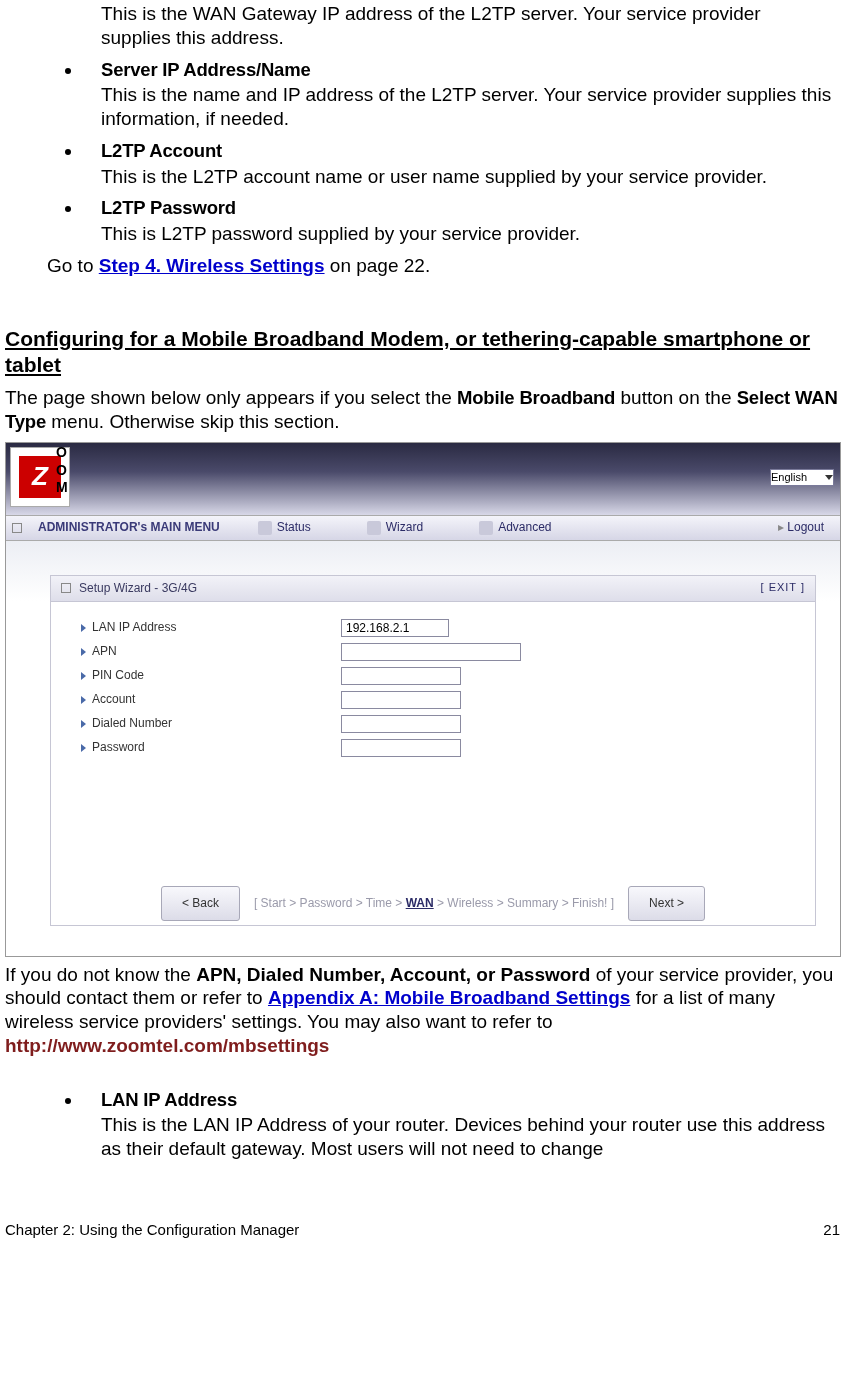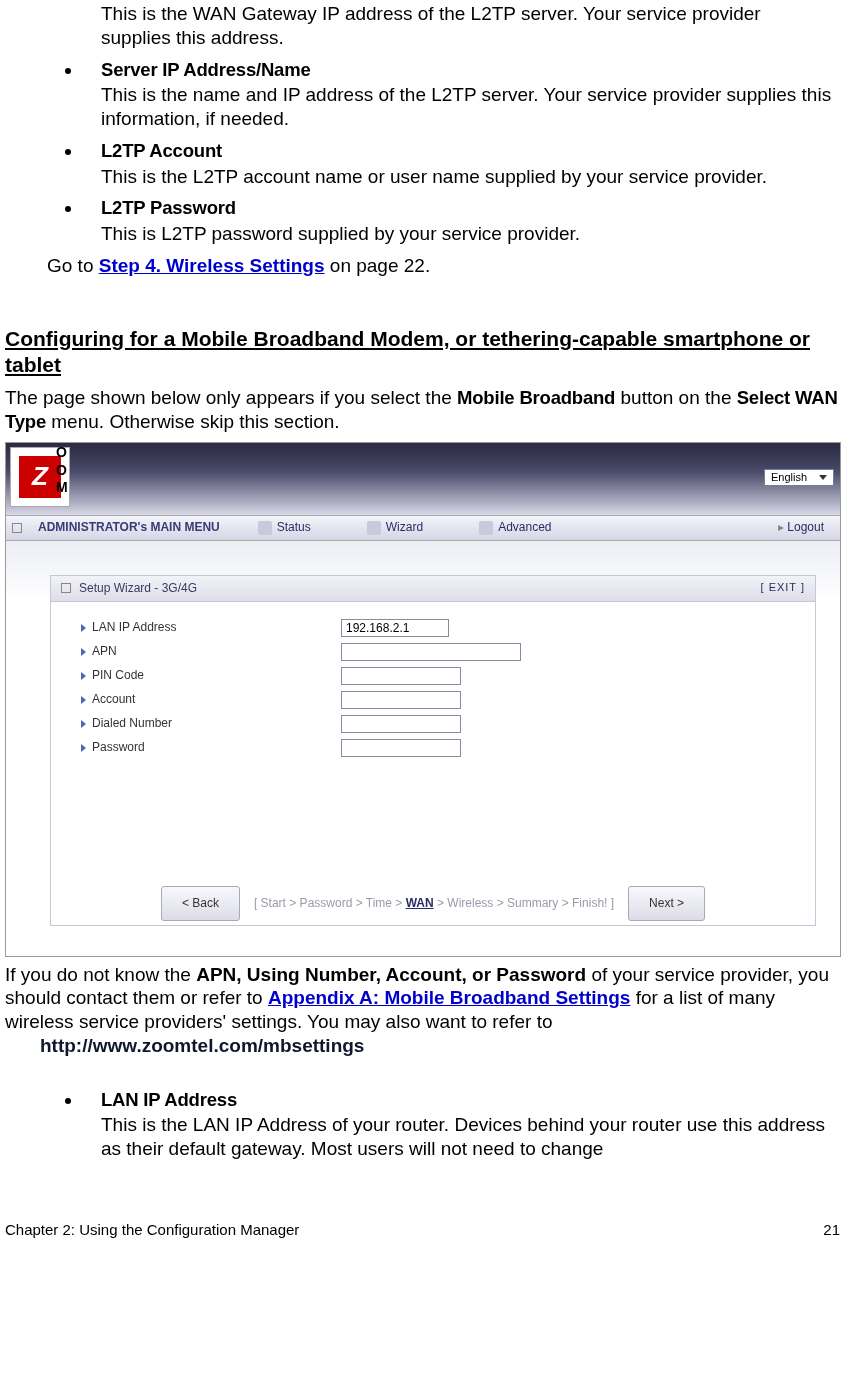--- a/index.html
+++ b/index.html
@@ -21,42 +21,42 @@
   .goto { margin: 6px 0 0 42px; }
   .link { color: #0000cc; text-decoration: underline; font-weight: bold; text-align: right; }
   .section-title { font-weight: bold; text-decoration: underline; font-size: 21px; margin: 48px 0 8px 0; }
   .para { margin: 6px 0; }
   .emph { font-family: Arial, Helvetica, sans-serif; font-weight: bold; font-size: 18.5px; font-stretch: condensed; letter-spacing: -0.2px; }
   .screenshot-wrap { margin: 8px 0 4px 0; border: 1px solid #999; width: 836px; height: 515px; background: #fff; position: relative; overflow: hidden; }
   .ss-top { height: 72px; background: linear-gradient(#2a2a42 0%, #4a4a6a 40%, #d8d8e8 100%); position: relative; }
   .ss-logo { position: absolute; left:4px; top:4px; width:60px; height:60px; background:#fff; border:1px solid #aaa; display:flex; align-items:center; justify-content:center; }
   .ss-logo-inner { width:42px; height:42px; background:#cc0000; display:flex; align-items:center; justify-content:center; color:#fff; font-weight:bold; font-size:26px; font-style:italic; }
   .ss-logo-text { position:absolute; left:8px; bottom:9px; font-size:14px; letter-spacing:2px; color:#000; font-weight:bold;margin-left:37px; }
-  .ss-lang { position:absolute; right:6px; top:26px; background:#fff; border:1px solid #7a7a9a; font-size:11px; padding:1px 6px; display:flex; align-items:center; gap:12px; }
+  .ss-lang { position:absolute; right:6px; top:26px; background:#fff; border:1px solid #7a7a9a; font-size:11px; padding:1px 0; display:flex; align-items:center; gap:18px; }
   .ss-lang .tri { width:0; height:0; border-left:4px solid transparent; border-right:4px solid transparent; border-top:5px solid #333; }
   .ss-menu { height:26px; background: linear-gradient(#f4f4fa,#d6d6e6); border-top:1px solid #aaa; border-bottom:1px solid #aaa; display:flex; align-items:center; font-size:12px; color:#2b2b66; }
   .ss-menu .m-title { font-weight:bold; padding:0 10px; color:#3a3a78; }
   .ss-menu .m-item { padding:0 28px; display:flex; align-items:center; gap:5px; }
   .ss-menu .m-logout { margin-left:auto; padding:0 16px; }
   .ss-menu .mic { width:14px; height:14px; background:#c9c9da; border-radius:2px; display:inline-block; }
   .ss-menu .arrow { color:#888; }
   .ss-body { background: linear-gradient(#eceef4,#fff 60px); position:absolute; top:98px; left:0; right:0; bottom:0; }
   .ss-panel { position:absolute; left:44px; right:24px; top:34px; bottom:30px; border:1px solid #c6c6d4; background:#fff; }
   .ss-panel-head { height:26px; background:linear-gradient(#f2f2f8,#dedeea); border-bottom:1px solid #c6c6d4; display:flex; align-items:center; font-size:12px; color:#3a3a60; padding:0 10px; }
   .ss-panel-head .sq { width:10px; height:10px; border:1px solid #888; margin-right:8px; }
   .ss-panel-head .exit { margin-left:auto; color:#2b2b66; font-size:11px; letter-spacing:1px; }
   .ss-form { padding: 14px 30px; font-size:12px; color:#333; }
   .ss-row { display:flex; align-items:center; height:24px; }
   .ss-row .lab { width:260px; display:flex; align-items:center; gap:6px; }
   .ss-row .lab .tri2 { width:0; height:0; border-top:4px solid transparent; border-bottom:4px solid transparent; border-left:5px solid #4a6aa8; }
   .ss-row input { height:18px; border:1px solid #8a8aa0; font-size:12px; padding:0 4px; }
   .ss-footer { position:absolute; left:0; right:0; bottom:0; height:42px; display:flex; align-items:center; justify-content:center; gap:14px; font-size:12px; color:#9a9aaa; }
   .ss-btn { border:1px solid #a8a8b8; background:linear-gradient(#f8f8fc,#dcdce8); padding:9px 20px; font-size:12px; color:#333; border-radius:3px; }
   .ss-crumbs .wan { color:#2b2b66; font-weight:bold; text-decoration:underline; }
-  .url-green { color:#0f172a; font-weight: bold; margin-left: 35px; }
+  .url-green { color:#7f1d1d; font-weight: bold; }
   .footer { margin-top: 60px; display:flex; font-size:15px; }
   .footer .pn { margin-left:auto; }
   .spacer { height: 24px; }
 </style>
 </head>
 <body>
 
 <div class="content">
 
   <div class="indent1 desc">This is the WAN Gateway IP address of the L2TP server. Your service provider supplies this address.</div>
@@ -170,21 +170,21 @@
           <span class="ss-crumbs">
             <span>[ Start &gt; Password &gt; Time &gt; </span><span class="wan">WAN</span><span> &gt; Wireless &gt; Summary &gt; Finish! ]</span>
           </span>
           <span class="ss-btn">Next &gt;</span>
         </div>
       </div>
     </div>
   </div>
 
   <div class="para">
-    <span>If you do not know the </span><b>APN, Using Number, Account, or Password</b><span> of your service provider, you should contact them or refer to </span><span class="link">Appendix A: Mobile Broadband Settings</span><span> for a list of many wireless service providers' settings. You may also want to refer to </span><span class="url-green">http://www.zoomtel.com/mbsettings</span>
+    <span>If you do not know the </span><b>APN, Dialed Number, Account, or Password</b><span> of your service provider, you should contact them or refer to </span><span class="link">Appendix A: Mobile Broadband Settings</span><span> for a list of many wireless service providers' settings. You may also want to refer to </span><span class="url-green">http://www.zoomtel.com/mbsettings</span>
   </div>
 
   <div class="spacer"></div>
 
   <ul class="bullets">
     <li>
       <span class="term">LAN IP Address</span>
       <div class="desc">This is the LAN IP Address of your router. Devices behind your router use this address as their default gateway. Most users will not need to change</div>
     </li>
   </ul>

